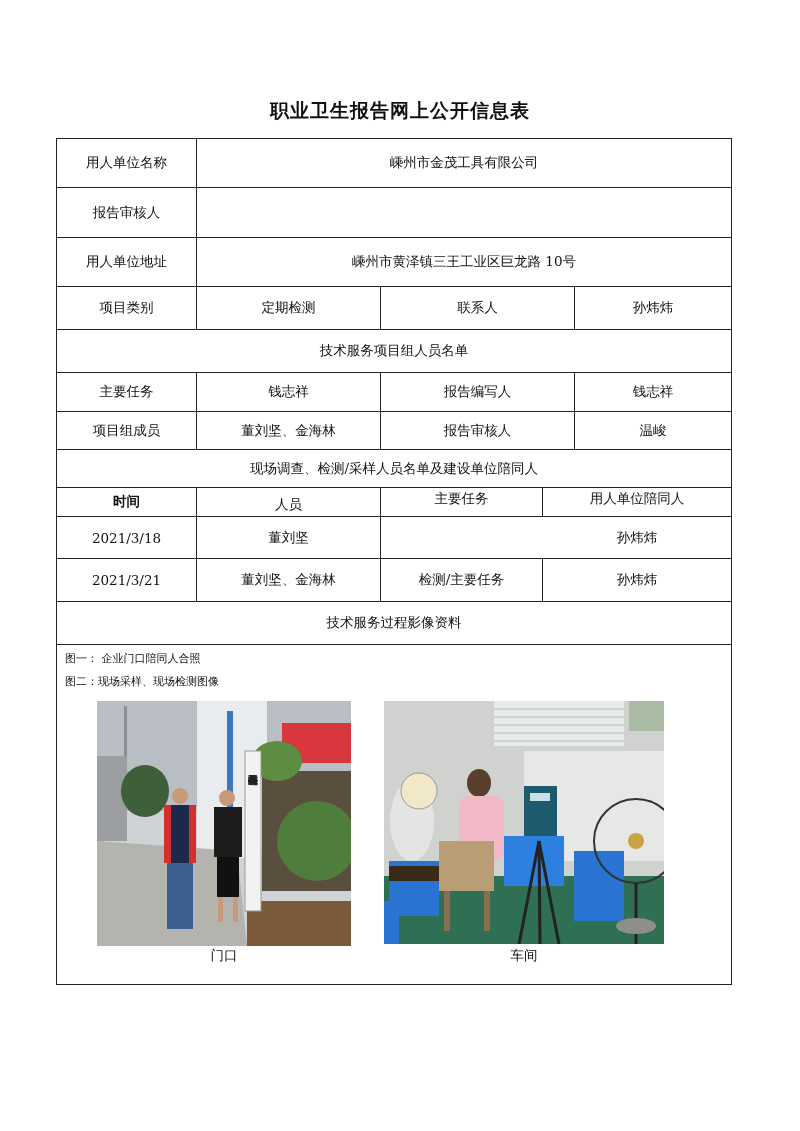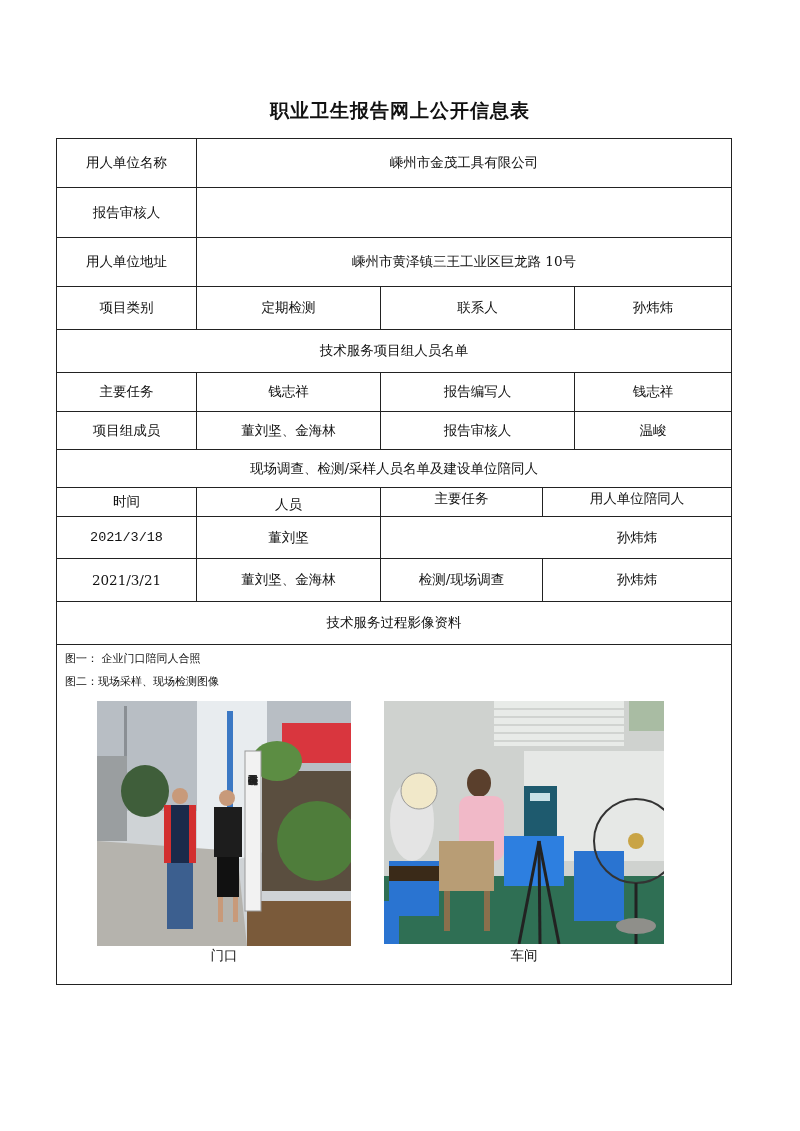--- a/index.html
+++ b/index.html
@@ -72,36 +72,36 @@
     <div class="cell" style="left:140px;width:184px;">董刘坚、金海林</div>
     <div class="cell" style="left:324px;width:194px;">报告审核人</div>
     <div class="cell last" style="left:518px;right:0;">温峻</div>
   </div>
 
   <div class="row" style="top:311px;height:38px;">
     <div class="cell last" style="left:0;right:0;">现场调查、检测/采样人员名单及建设单位陪同人</div>
   </div>
 
   <div class="row" style="top:349px;height:29px;">
-    <div class="cell" style="left:0;width:140px;">时间</div>
+    <div class="cell" style="left:0;width:140px;font-weight:bold;">时间</div>
     <div class="cell low-align" style="left:140px;width:184px;">人员</div>
     <div class="cell top-align" style="left:324px;width:162px;">主要任务</div>
     <div class="cell last top-align" style="left:486px;right:0;">用人单位陪同人</div>
   </div>
 
   <div class="row" style="top:378px;height:42px;">
-    <div class="cell" style="left:0;width:140px;font-family:Liberation Mono, monospace;">2021/3/18</div>
+    <div class="cell" style="left:0;width:140px;">2021/3/18</div>
     <div class="cell" style="left:140px;width:184px;">董刘坚</div>
     <div class="cell last" style="left:486px;right:0;">孙炜炜</div>
   </div>
 
   <div class="row" style="top:420px;height:43px;">
     <div class="cell" style="left:0;width:140px;">2021/3/21</div>
     <div class="cell" style="left:140px;width:184px;">董刘坚、金海林</div>
-    <div class="cell" style="left:324px;width:162px;">检测/现场调查</div>
+    <div class="cell" style="left:324px;width:162px;">检测/主要任务</div>
     <div class="cell last" style="left:486px;right:0;">孙炜炜</div>
   </div>
 
   <div class="row" style="top:463px;height:43px;">
     <div class="cell last" style="left:0;right:0;">技术服务过程影像资料</div>
   </div>
 
   <div class="caption-line" style="top:512px;">图一：  企业门口陪同人合照</div>
   <div class="caption-line" style="top:535px;">图二：现场采样、现场检测图像</div>
 

